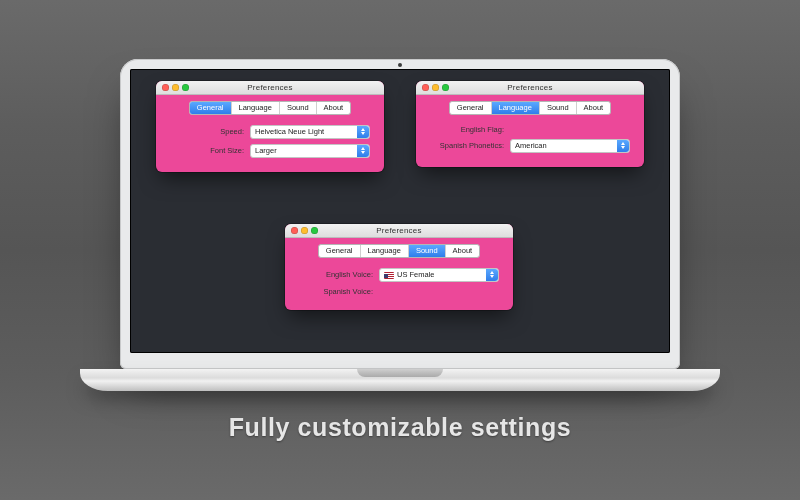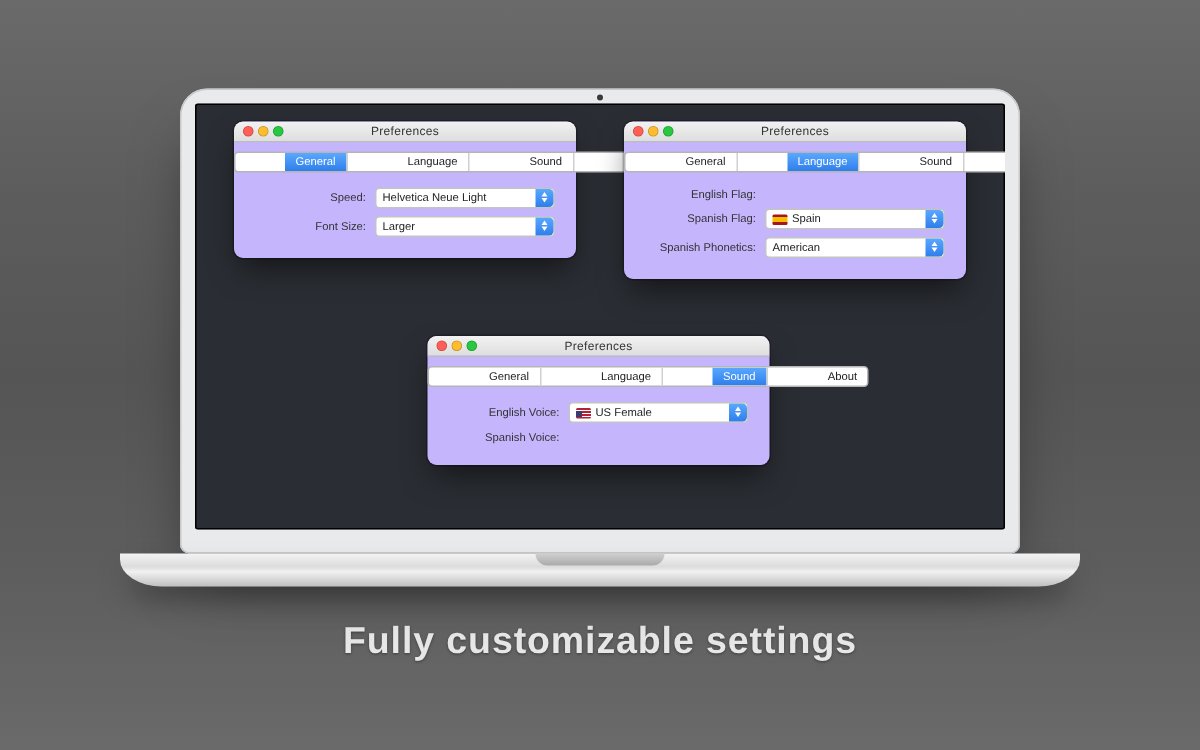--- a/index.html
+++ b/index.html
@@ -33,38 +33,38 @@
 }
 .notch{
   position:absolute; top:0; left:50%; transform:translateX(-50%);
   width:86px; height:8px;
   background:linear-gradient(180deg,#cfcfcf,#aaa);
   border-radius:0 0 8px 8px;
 }
 
 .macwin{
   position:absolute; width:228px;
-  background:#c4b5fd; border-radius:6px;
+  background:#ec4899; border-radius:6px;
   box-shadow:0 10px 20px -4px rgba(0,0,0,.55),0 0 0 1px rgba(0,0,0,.25);
   font-size:8px; color:#333;
 }
 .titlebar{
   background:linear-gradient(180deg,#f2f2f2,#dedede);
   border-bottom:1px solid #bcbcbc; border-radius:6px 6px 0 0;
   height:14px; display:flex; align-items:center; padding:0 6px; position:relative;
 }
 .traffic{ display:flex; gap:3px; }
 .dot{ width:7px; height:7px; border-radius:50%; box-shadow:inset 0 0 0 .5px rgba(0,0,0,.25);}
 .dot.red{ background:#ff5f57;} .dot.yellow{ background:#ffbd2e;} .dot.green{ background:#28c840;}
 .titlebar .wtitle{ position:absolute; left:0; right:0; text-align:center; font-size:8px; color:#333; letter-spacing:.2px;}
 .seg{
   display:flex; margin:6px auto 0; width:max-content; height:14px;
   background:#fff; border:1px solid #b5b5b5; border-radius:3px; overflow:hidden;
 }
-.seg span{ padding:0 7px; display:flex; align-items:center; font-size:7.5px; color:#222; border-right:1px solid #cfcfcf; cursor:default;margin-left:33px;}
+.seg span{ padding:0 7px; display:flex; align-items:center; font-size:7.5px; color:#222; border-right:1px solid #cfcfcf; cursor:default;}
 .seg span:last-child{ border-right:none;}
 .seg span.active{ background:linear-gradient(180deg,#5aa8ff,#2f7eea); color:#fff;}
 .form{ padding:10px 14px 14px; display:flex; flex-direction:column; gap:5px;}
 .row{ display:flex; align-items:center; gap:6px;}
 .row label{ width:74px; text-align:right; font-size:7.5px; color:#333;}
 .select{
   flex:1; height:14px; background:#fff; border:1px solid #c4c4c4; border-radius:3px;
   display:flex; align-items:center; padding:0 14px 0 4px; position:relative; font-size:7.5px; color:#222;
 }
 .select .cap{
@@ -153,27 +153,20 @@
           <span>General</span>
           <span class="active">Language</span>
           <span>Sound</span>
           <span>About</span>
         </div>
         <div class="form">
           <div class="row">
             <label>English Flag:</label>
           </div>
           <div class="row">
-            <label>Spanish Flag:</label>
-            <div class="select">
-              <span><span class="flag es"></span><span>Spain</span></span>
-              <span class="cap"></span>
-            </div>
-          </div>
-          <div class="row">
             <label>Spanish Phonetics:</label>
             <div class="select">
               <span>American</span>
               <span class="cap"></span>
             </div>
           </div>
         </div>
       </div>
 
       <div class="macwin" id="win3">

